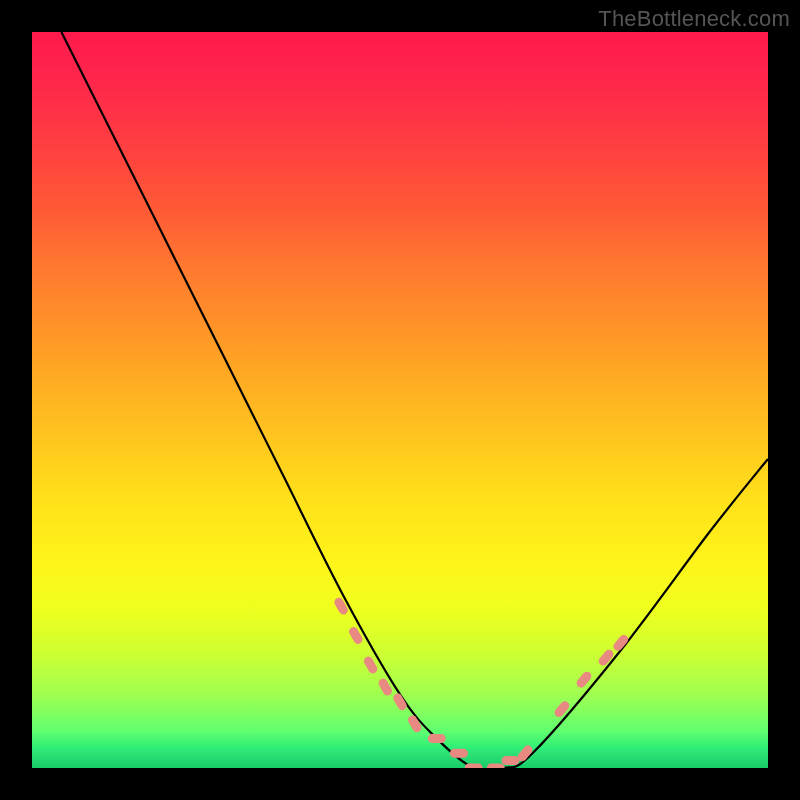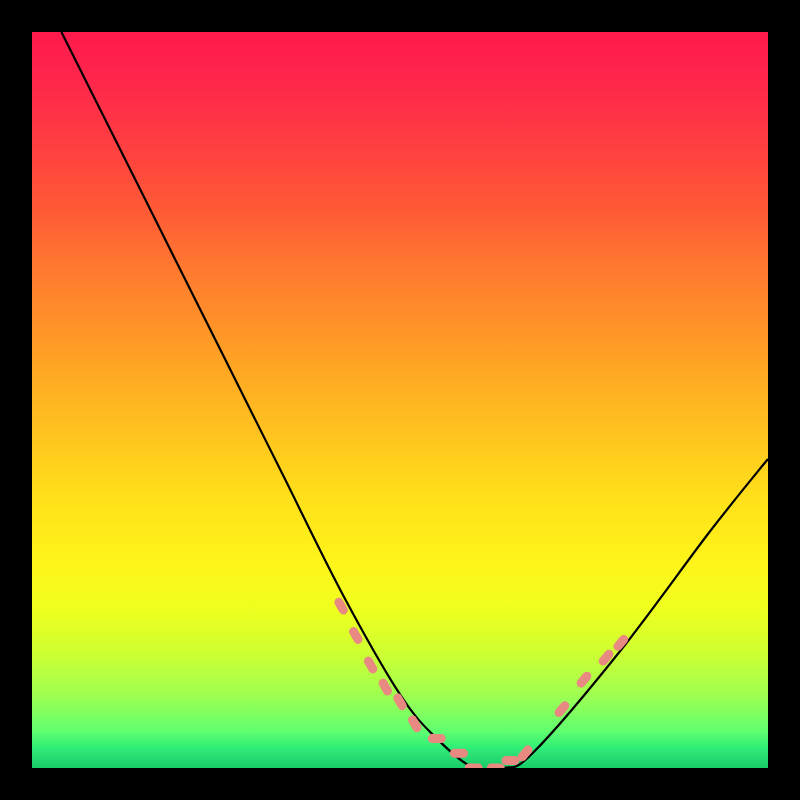--- a/index.html
+++ b/index.html
@@ -64,20 +64,21 @@
     left: 0;
     top: 0;
     width: 736px;
     height: 736px;
   }
 </style>
 </head>
 <body>
 
 <div class="container">
+  <div class="watermark">TheBottleneck.com</div>
   <div class="plot-area">
     <div class="green-strip"></div>
     <svg class="curve" viewBox="0 0 736 736">
       <g>
         <path id="curve-path" fill="none" stroke="#000000" stroke-width="2.2" d="M 29.4 0.0 C 36.8 14.7, 56.4 54.0, 73.6 88.3 C 90.8 122.7, 112.9 166.8, 132.5 206.1 C 152.1 245.3, 171.7 284.6, 191.4 323.8 C 211.0 363.1, 230.6 402.3, 250.2 441.6 C 269.9 480.9, 289.5 522.6, 309.1 559.4 C 328.7 596.2, 352.1 637.9, 368.0 662.4 C 383.9 686.9, 392.5 694.3, 404.8 706.6 C 417.1 718.8, 430.6 731.1, 441.6 736.0 C 452.6 740.9, 461.2 738.5, 471.0 736.0 C 480.9 733.5, 480.9 740.9, 500.5 721.3 C 520.1 701.7, 559.4 655.0, 588.8 618.2 C 618.2 581.4, 652.6 532.4, 677.1 500.5 C 701.7 468.6, 726.2 439.1, 736.0 426.9"></path>
       </g>
       <g id="markers-group">
           <rect x="300.1" y="569.6" width="18" height="9" rx="4.5" ry="4.5" fill="#e88a82" transform="rotate(60 309.1 574.1)"></rect>
           <rect x="314.8" y="599.0" width="18" height="9" rx="4.5" ry="4.5" fill="#e88a82" transform="rotate(60 323.8 603.5)"></rect>
           <rect x="329.6" y="628.5" width="18" height="9" rx="4.5" ry="4.5" fill="#e88a82" transform="rotate(60 338.6 633.0)"></rect>

